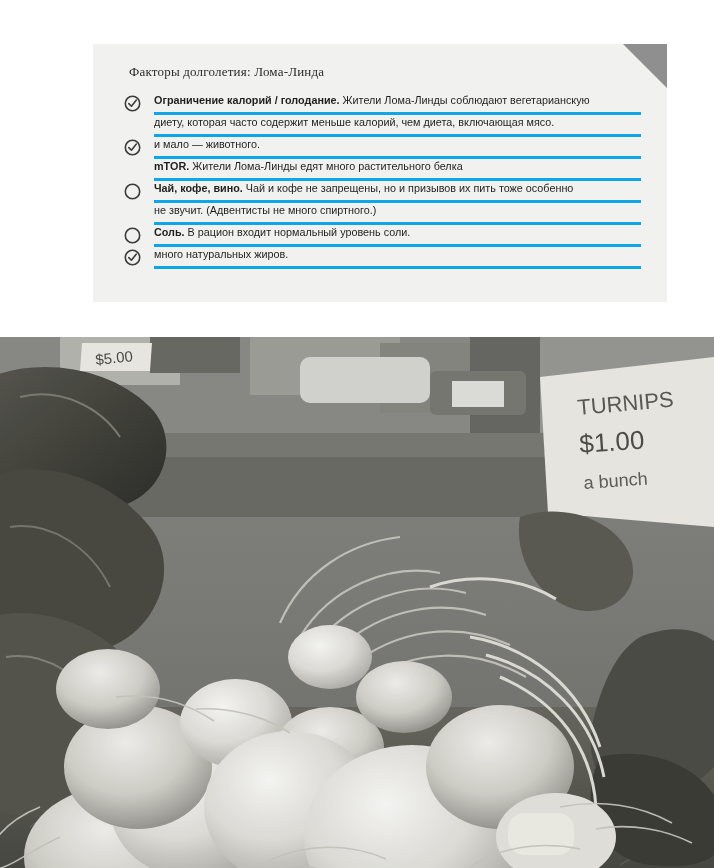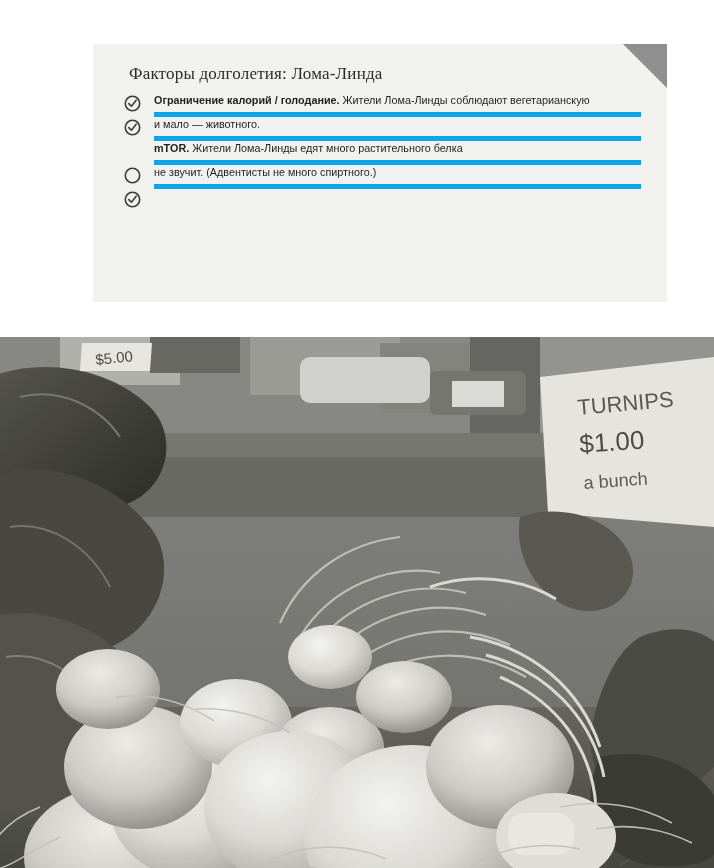--- a/index.html
+++ b/index.html
@@ -42,21 +42,21 @@
     width: 44px;
     height: 44px;
     background: #d9d9d6;
     clip-path: polygon(100% 0, 100% 100%, 0 0);
   }
 
   #card-title {
     position: absolute;
     left: 36px;
     top: 20px;
-    font-size: 17px;
+    font-size: 13px;
     color: #2b2b2b;
     font-family: "Liberation Serif", serif;
     font-weight: normal;
     letter-spacing: 0.2px;
   }
 
   #checklist {
     position: absolute;
     left: 31px;
     top: 49px;
@@ -74,21 +74,21 @@
     width: 17px;
     height: 17px;
   }
   .check-mark svg { display: block; }
   .check-lines {
     font-size: 10.8px;
     line-height: 1;
     color: #1f1f1f;
   }
   .check-line {
-    border-bottom: 5px solid #0ea5e9;
+    border-bottom: 3px solid #0ea5e9;
     padding: 2px 0 4px 0;
     min-height: 13px;
     white-space: nowrap;
     overflow: hidden;
   }
   .check-line.first { font-weight: normal; }
   .check-line b { font-weight: bold; }
 
   
   #photo {
@@ -115,20 +115,21 @@
 
     <div class="check-row">
       <span class="check-mark">
         <svg width="17" height="17" viewBox="0 0 17 17">
           <circle cx="8.5" cy="8.5" r="7.2" fill="none" stroke="#3c3c3c" stroke-width="1.6"></circle>
           <path d="M4.8 8.6 L7.4 11.2 L12.2 5.2" fill="none" stroke="#3c3c3c" stroke-width="1.6" stroke-linecap="round" stroke-linejoin="round"></path>
         </svg>
       </span>
       <div class="check-lines">
         <div class="check-line first"><b>Ограничение калорий / голодание.</b> Жители Лома-Линды соблюдают вегетарианскую</div>
+        <div class="check-line">диету, которая часто содержит меньше калорий, чем диета, включающая мясо.</div>
       </div>
     </div>
 
     <div class="check-row">
       <span class="check-mark">
         <svg width="17" height="17" viewBox="0 0 17 17">
           <circle cx="8.5" cy="8.5" r="7.2" fill="none" stroke="#3c3c3c" stroke-width="1.6"></circle>
           <path d="M4.8 8.6 L7.4 11.2 L12.2 5.2" fill="none" stroke="#3c3c3c" stroke-width="1.6" stroke-linecap="round" stroke-linejoin="round"></path>
         </svg>
       </span>
@@ -138,33 +139,45 @@
       </div>
     </div>
 
     <div class="check-row">
       <span class="check-mark">
         <svg width="17" height="17" viewBox="0 0 17 17">
           <circle cx="8.5" cy="8.5" r="7.2" fill="none" stroke="#3c3c3c" stroke-width="1.6"></circle>
         </svg>
       </span>
       <div class="check-lines">
+        <div class="check-line first"><b>Чай, кофе, вино.</b> Чай и кофе не запрещены, но и призывов их пить тоже особенно</div>
         <div class="check-line">не звучит. (Адвентисты не много спиртного.)</div>
       </div>
     </div>
 
+    <div class="check-row">
+      <span class="check-mark">
+        <svg width="17" height="17" viewBox="0 0 17 17">
+          <circle cx="8.5" cy="8.5" r="7.2" fill="none" stroke="#3c3c3c" stroke-width="1.6"></circle>
+        </svg>
+      </span>
+      <div class="check-lines">
+        <div class="check-line first"><b>Соль.</b> В рацион входит нормальный уровень соли.</div>
+      </div>
+    </div>
 
     <div class="check-row">
       <span class="check-mark">
         <svg width="17" height="17" viewBox="0 0 17 17">
           <circle cx="8.5" cy="8.5" r="7.2" fill="none" stroke="#3c3c3c" stroke-width="1.6"></circle>
           <path d="M4.8 8.6 L7.4 11.2 L12.2 5.2" fill="none" stroke="#3c3c3c" stroke-width="1.6" stroke-linecap="round" stroke-linejoin="round"></path>
         </svg>
       </span>
       <div class="check-lines">
+        <div class="check-line">много натуральных жиров.</div>
       </div>
     </div>
 
   </div>
 </div>
 
 <div id="photo">
   <svg width="714" height="531" viewBox="0 0 714 531" preserveAspectRatio="none">
     <defs>
       <radialGradient id="bulb" cx="38%" cy="32%" r="72%">

